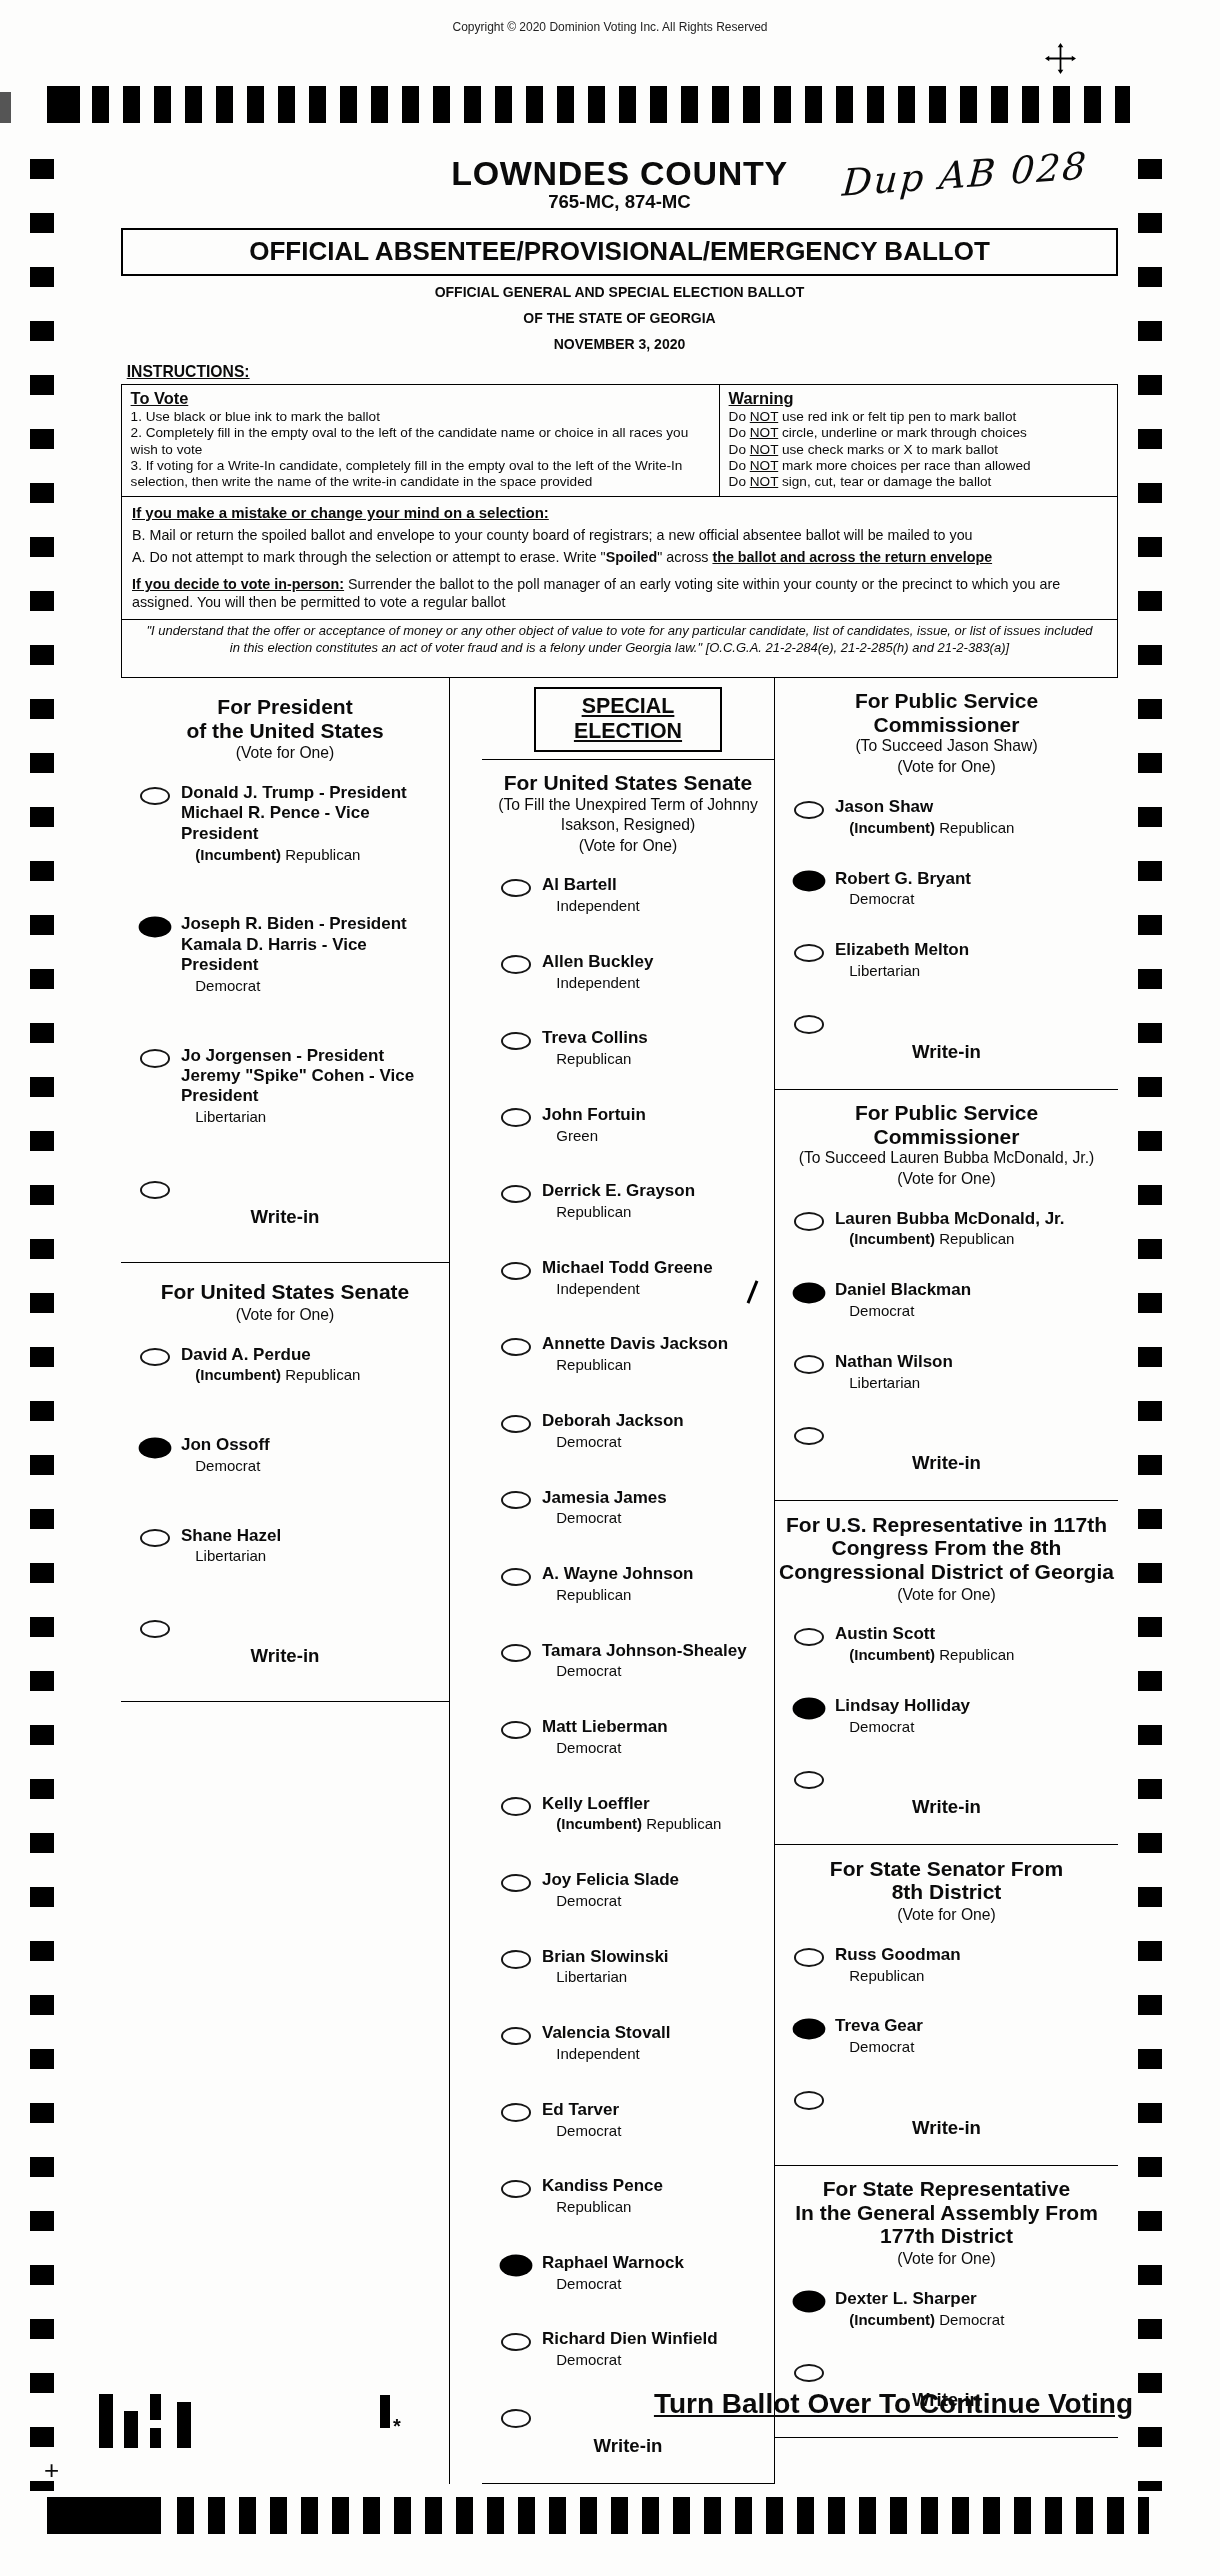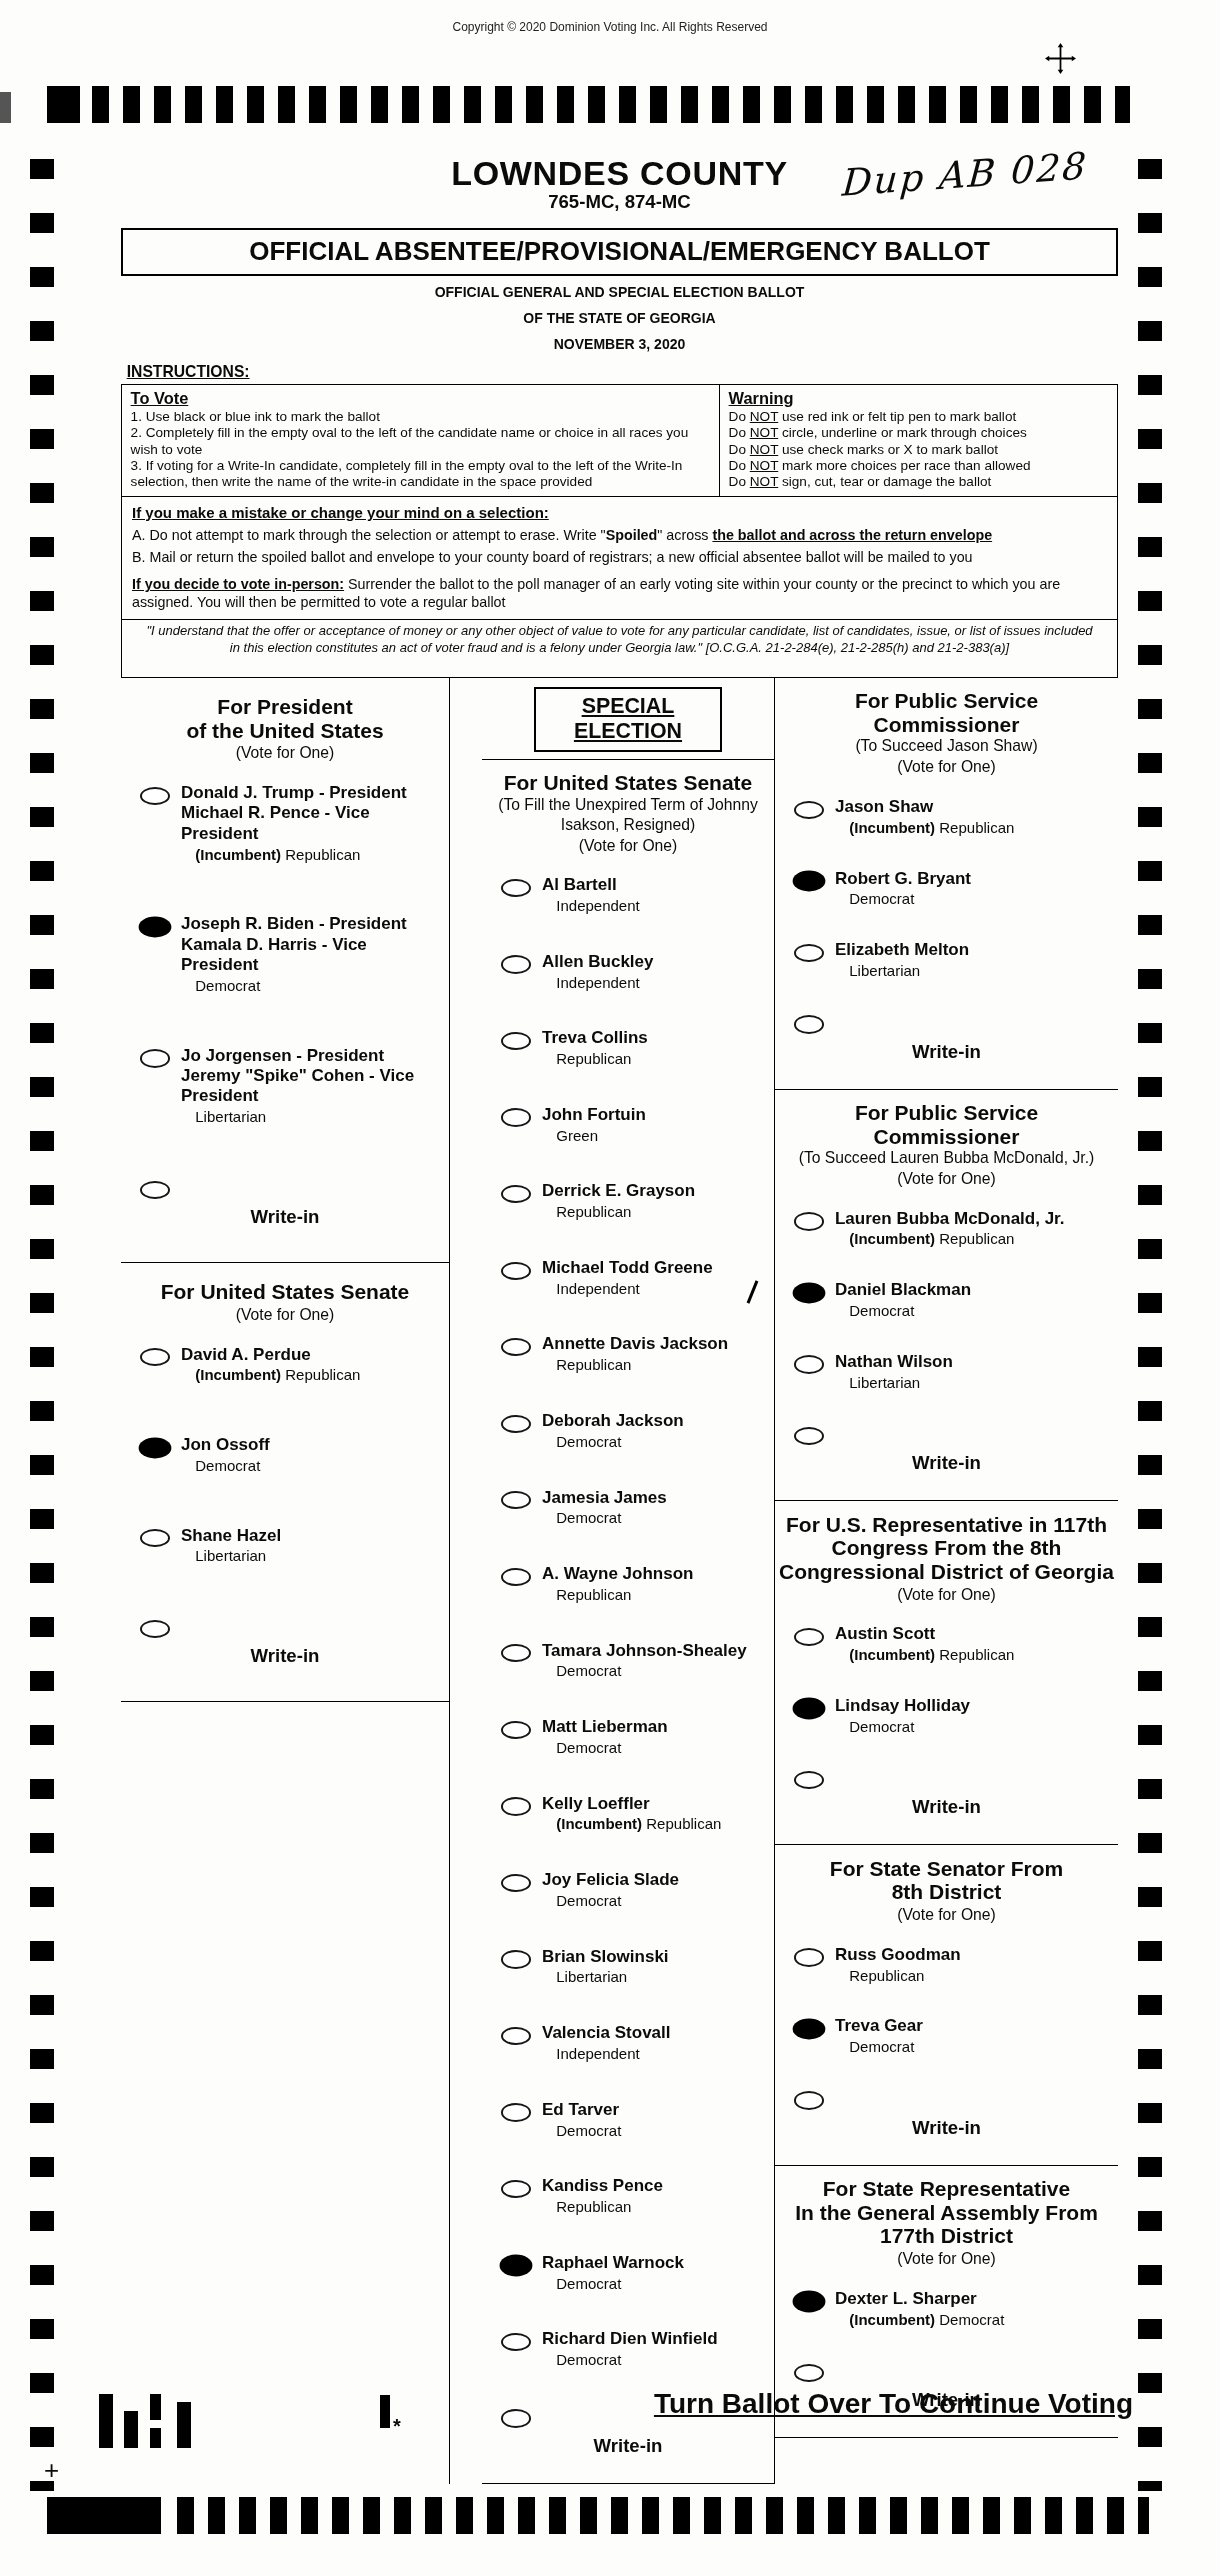--- a/index.html
+++ b/index.html
@@ -140,22 +140,22 @@
             <div class="instr-item">Do <span class="u">NOT</span> use red ink or felt tip pen to mark ballot</div>
             <div class="instr-item">Do <span class="u">NOT</span> circle, underline or mark through choices</div>
             <div class="instr-item">Do <span class="u">NOT</span> use check marks or X to mark ballot</div>
             <div class="instr-item">Do <span class="u">NOT</span> mark more choices per race than allowed</div>
             <div class="instr-item">Do <span class="u">NOT</span> sign, cut, tear or damage the ballot</div>
           </div>
       </div>
     </div>
     <div class="mistake">
       <div class="b u mtitle">If you make a mistake or change your mind on a selection:</div>
+      <div class="mline">B. Mail or return the spoiled ballot and envelope to your county board of registrars; a new official absentee ballot will be mailed to you</div>
       <div class="mline"><span>A. Do not attempt to mark through the selection or attempt to erase.  Write "</span><span class="b ">Spoiled</span><span>" across </span><span class="b u">the ballot and across the return envelope</span></div>
-      <div class="mline">B. Mail or return the spoiled ballot and envelope to your county board of registrars; a new official absentee ballot will be mailed to you</div>
       <div class="mline inperson"><span class="b u">If you decide to vote in-person:</span><span>  Surrender the ballot to the poll manager of an early voting site within your county or the precinct to which you are assigned.  You will then be permitted to vote a regular ballot</span></div>
     </div>
     <div class="legal">"I understand that the offer or acceptance of money or any other object of value to vote for any particular candidate, list of candidates, issue, or list of issues included in this election constitutes an act of voter fraud and is a felony under Georgia law." [O.C.G.A. 21-2-284(e), 21-2-285(h) and 21-2-383(a)]</div>
   </div>
 
   <div class="columns">
     <div class="ballot-col col-0">
         <div class="section">
           <div class="sec-title">For President</div>
           <div class="sec-title">of the United States</div>

